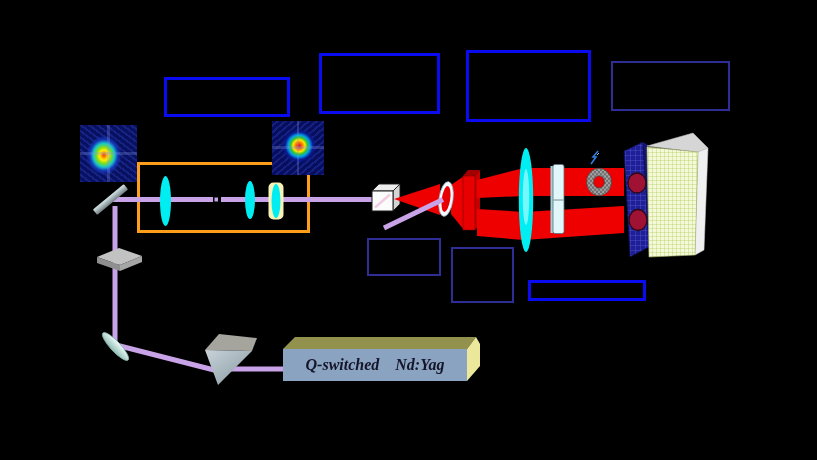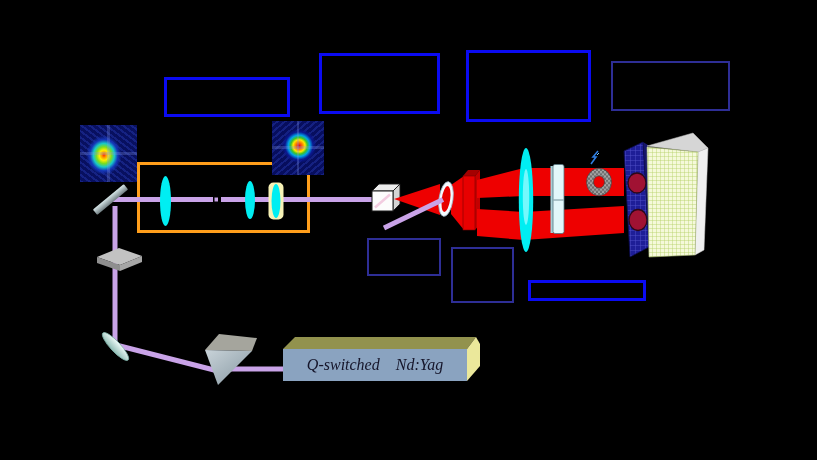--- a/index.html
+++ b/index.html
@@ -1,18 +1,19 @@
 <!DOCTYPE html>
 <html><head>
 <meta charset="utf-8">
 <style>
   html,body{margin:0;padding:0;background:#000;}
   .stage{
     position:relative;width:815px;height:460px;background:#000;overflow:hidden;
     font-family:"Liberation Sans", sans-serif;
+    font-weight:bold;
   }
   .lbox{position:absolute;background:transparent;box-sizing:border-box;}
   .lbox.bright{border:3px solid #0b0bf2;}
   .lbox.navy{border:2px solid #2e2e96;}
   .obox{position:absolute;box-sizing:border-box;border:3px solid #ff9e1b;background:transparent;}
   .profile{position:absolute;overflow:hidden;}
   #profile1{
     left:80px;top:125px;width:57px;height:57px;
     background:
       linear-gradient(to right, transparent 48%, rgba(130,150,230,.28) 48% 52%, transparent 52%),

